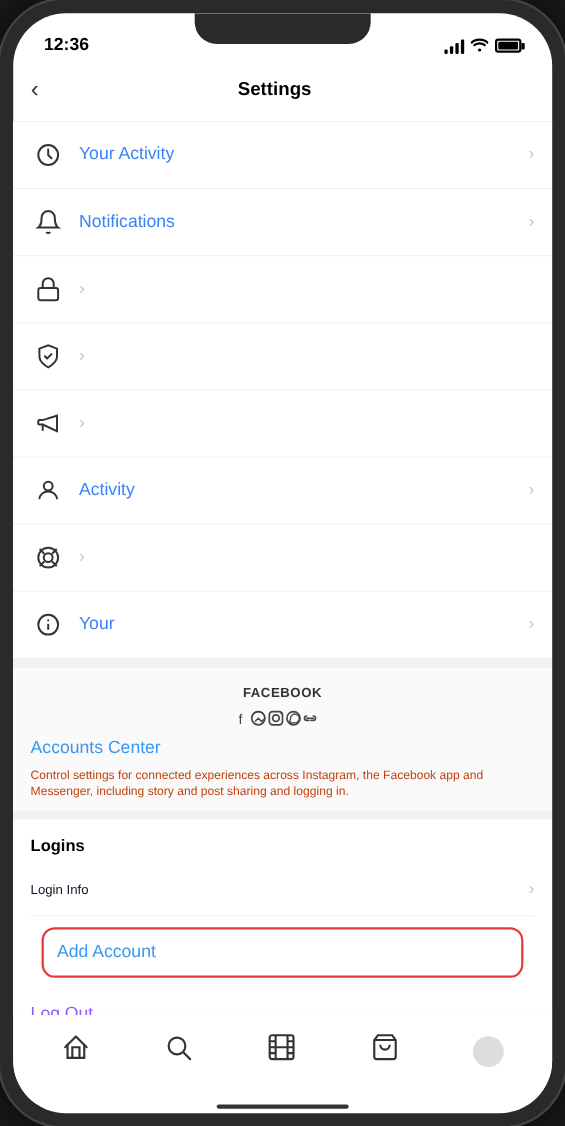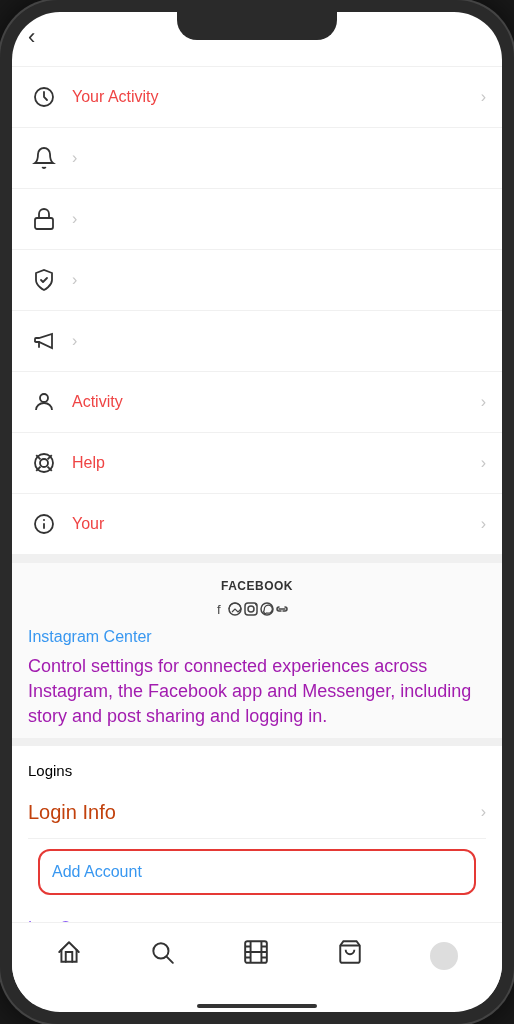--- a/index.html
+++ b/index.html
@@ -149,21 +149,21 @@
       align-items: center;
       justify-content: center;
       margin-right: 12px;
       font-size: 20px;
       color: #333;
       flex-shrink: 0;
     }
     .menu-item-label {
       flex: 1;
       font-size: 16px;
-      color: #ef4444;
+      color: #3b82f6;
     }
     .chevron {
       color: #c7c7c7;
       font-size: 16px;
     }
     
     .facebook-section {
       padding: 16px 16px 8px 16px;
       background: #fafafa;
       border-top: 8px solid #f0f0f0;
@@ -186,46 +186,46 @@
       color: #555;
       letter-spacing: 2px;
     }
     .accounts-center-link {
       font-size: 16px;
       color: #3897f0;
       cursor: pointer;
       margin-bottom: 8px;
     }
     .facebook-desc {
-      font-size: 18px;
-      color: #a21caf;
+      font-size: 11px;
+      color: #c2410c;
       line-height: 1.4;
     }
     
     .logins-section {
       padding: 16px 16px 0 16px;
       border-top: 8px solid #f0f0f0;
     }
     .logins-title {
       font-size: 15px;
-      font-weight: 400;
+      font-weight: 700;
       color: #000;
       margin-bottom: 8px;
     }
     .login-item {
       display: flex;
       align-items: center;
       padding: 14px 0;
       border-bottom: 1px solid #f0f0f0;
       cursor: pointer;
     }
     .login-item-label {
       flex: 1;
-      font-size: 20px;
-      color: #c2410c;
+      font-size: 12px;
+      color: #0f172a;
     }
     .add-account-item {
       display: flex;
       align-items: center;
       padding: 14px 0;
       border-bottom: 1px solid #f0f0f0;
       cursor: pointer;
       border: 2.5px solid #e53935;
       border-radius: 12px;
       padding: 12px 12px;
@@ -294,23 +294,45 @@
       height: 24px;
     }
   </style>
 </head>
 <body>
 
 <div class="phone-outer">
   <div class="phone-inner">
     <div class="notch"></div>
 
+    <div class="status-bar">
+      <span class="status-time">12:36</span>
+      <div class="status-icons">
+        <div class="signal-bars">
+          <div class="signal-bar" style="height:4px"></div>
+          <div class="signal-bar" style="height:7px"></div>
+          <div class="signal-bar" style="height:10px"></div>
+          <div class="signal-bar" style="height:13px"></div>
+        </div>
+        <span class="wifi-icon">
+          <svg width="16" height="14" viewBox="0 0 16 14" fill="none">
+            <path d="M8 11a1.5 1.5 0 110 3 1.5 1.5 0 010-3z" fill="#000"></path>
+            <path d="M8 7.5C9.8 7.5 11.4 8.2 12.6 9.3l1.4-1.4C12.4 6.3 10.3 5.5 8 5.5s-4.4.8-6 2.4l1.4 1.4C4.6 8.2 6.2 7.5 8 7.5z" fill="#000"></path>
+            <path d="M8 4C10.8 4 13.3 5.1 15.1 6.9l1.4-1.4C14.6 3.4 11.5 2 8 2S1.4 3.4-.5 5.5L.9 6.9C2.7 5.1 5.2 4 8 4z" fill="#000"></path>
+          </svg>
+        </span>
+        <div class="battery-icon">
+          <div class="battery-fill"></div>
+        </div>
+      </div>
+    </div>
 
     <div class="header">
       <span class="back-btn">‹</span>
+      <span class="header-title">Settings</span>
     </div>
 
     <div class="content">
 
       <div class="menu-item">
         <div class="menu-item-icon">
           <svg class="icon-svg" viewBox="0 0 24 24" fill="none" stroke="#333" stroke-width="1.8">
             <circle cx="12" cy="12" r="9"></circle>
             <path d="M12 7v5l3 3" stroke-linecap="round"></path>
           </svg>
@@ -319,20 +341,21 @@
         <span class="chevron">›</span>
       </div>
 
       <div class="menu-item">
         <div class="menu-item-icon">
           <svg class="icon-svg" viewBox="0 0 24 24" fill="none" stroke="#333" stroke-width="1.8">
             <path d="M18 8A6 6 0 006 8c0 7-3 9-3 9h18s-3-2-3-9"></path>
             <path d="M13.73 21a2 2 0 01-3.46 0"></path>
           </svg>
         </div>
+        <span class="menu-item-label">Notifications</span>
         <span class="chevron">›</span>
       </div>
 
       <div class="menu-item">
         <div class="menu-item-icon">
           <svg class="icon-svg" viewBox="0 0 24 24" fill="none" stroke="#333" stroke-width="1.8">
             <rect x="3" y="11" width="18" height="11" rx="2" ry="2"></rect>
             <path d="M7 11V7a5 5 0 0110 0v4"></path>
           </svg>
         </div>
@@ -374,21 +397,20 @@
         <div class="menu-item-icon">
           <svg class="icon-svg" viewBox="0 0 24 24" fill="none" stroke="#333" stroke-width="1.8">
             <circle cx="12" cy="12" r="9"></circle>
             <circle cx="12" cy="12" r="4"></circle>
             <line x1="4.22" y1="4.22" x2="8.46" y2="8.46"></line>
             <line x1="15.54" y1="15.54" x2="19.78" y2="19.78"></line>
             <line x1="15.54" y1="8.46" x2="19.78" y2="4.22"></line>
             <line x1="4.22" y1="19.78" x2="8.46" y2="15.54"></line>
           </svg>
         </div>
-        <span class="menu-item-label">Help</span>
         <span class="chevron">›</span>
       </div>
 
       <div class="menu-item">
         <div class="menu-item-icon">
           <svg class="icon-svg" viewBox="0 0 24 24" fill="none" stroke="#333" stroke-width="1.8">
             <circle cx="12" cy="12" r="9"></circle>
             <line x1="12" y1="8" x2="12" y2="8" stroke-linecap="round" stroke-width="2"></line>
             <line x1="12" y1="12" x2="12" y2="16" stroke-linecap="round"></line>
           </svg>
@@ -412,21 +434,21 @@
               <circle cx="34" cy="8" r="3" stroke="#444" stroke-width="1.5"></circle>
               <circle cx="39" cy="3.5" r="1" fill="#444"></circle>
 
               <circle cx="50" cy="8" r="6" stroke="#444" stroke-width="1.5"></circle>
               <path d="M46.5 11l.8-2.4A4 4 0 1150 12l-2.4.8-.5-1.6z" fill="none" stroke="#444" stroke-width="1.2"></path>
 
               <path d="M62 8h6M62 6a2 2 0 000 4h2M68 6a2 2 0 010 4h-2" stroke="#444" stroke-width="1.5" stroke-linecap="round"></path>
             </svg>
           </span>
         </div>
-        <div class="accounts-center-link">Instagram Center</div>
+        <div class="accounts-center-link">Accounts Center</div>
         <div class="facebook-desc">Control settings for connected experiences across Instagram, the Facebook app and Messenger, including story and post sharing and logging in.</div>
       </div>
 
       <div class="logins-section">
         <div class="logins-title">Logins</div>
 
         <div class="login-item">
           <span class="login-item-label">Login Info</span>
           <span class="chevron">›</span>
         </div>

